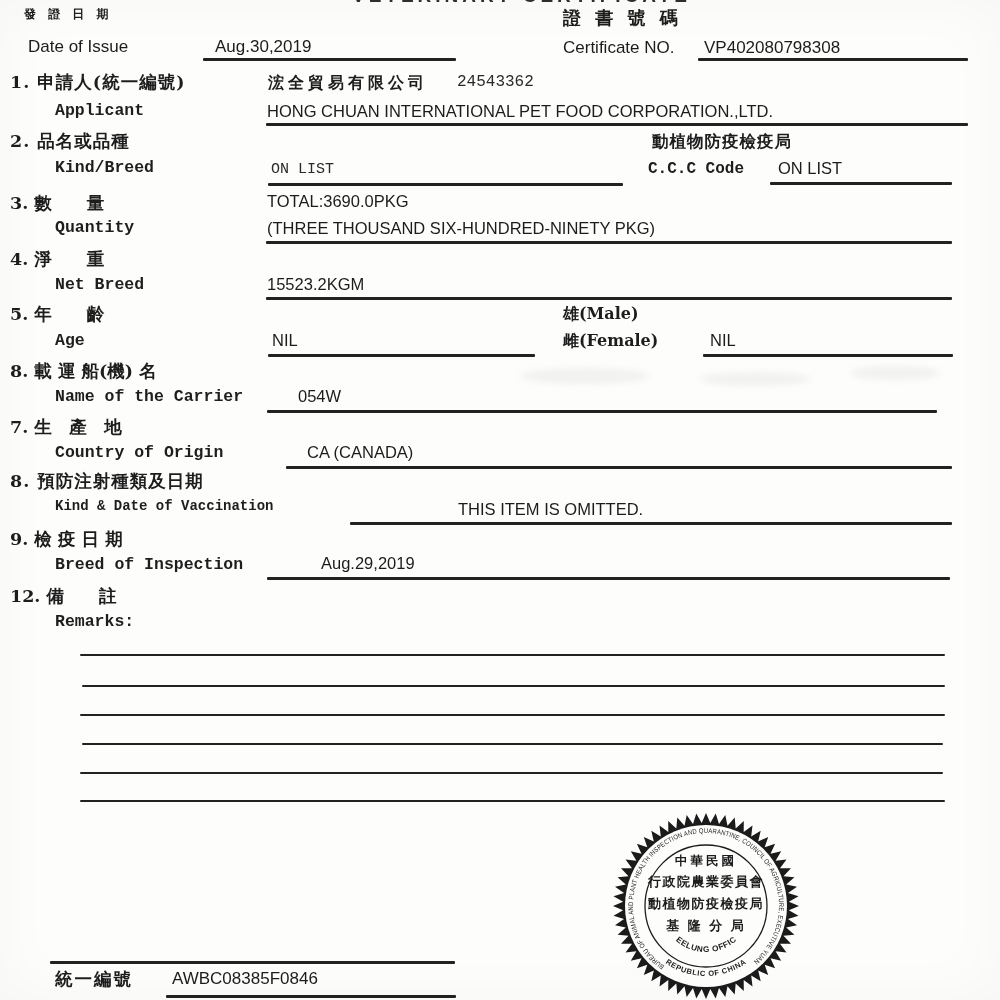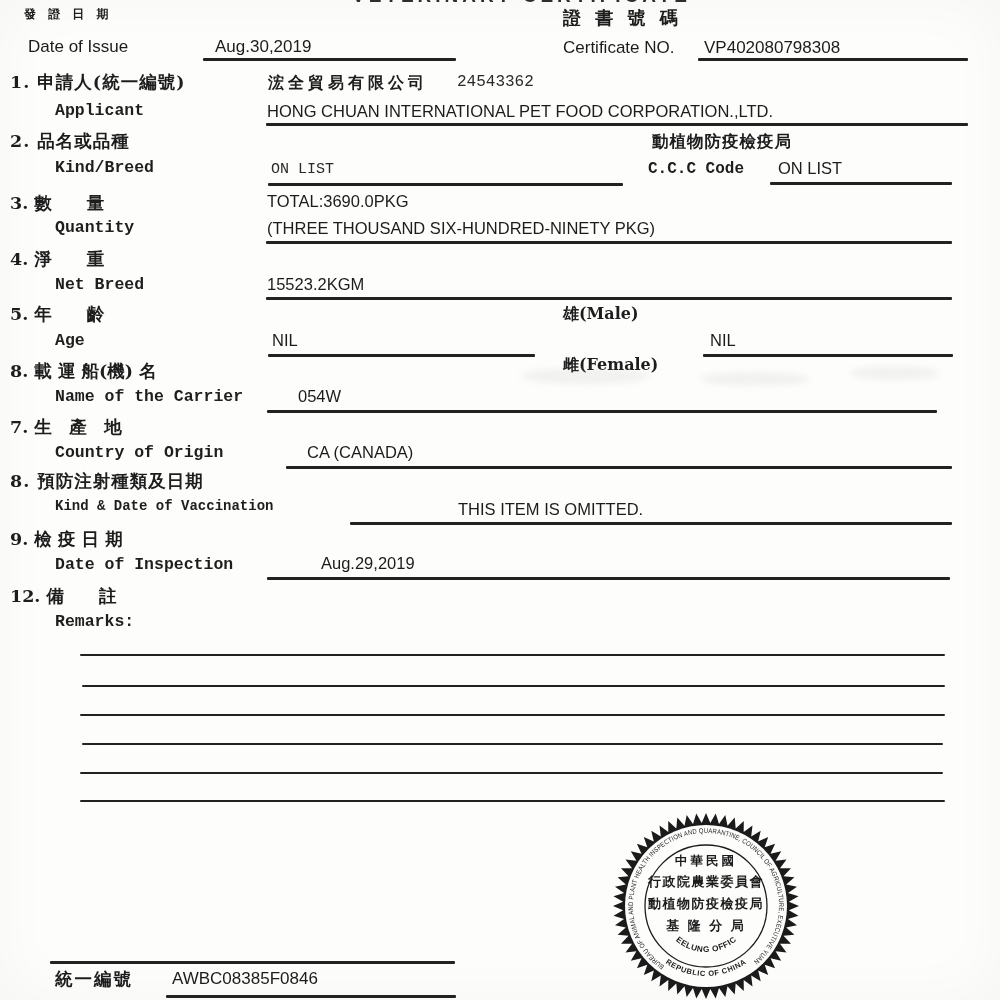--- a/index.html
+++ b/index.html
@@ -58,41 +58,41 @@
   <div class="pos zh" style="left:10px;top:247px;font-size:17.5px;">4. 淨　　重</div>
   <div class="pos mono" style="left:55px;top:275px;font-size:16.5px;">Net Breed</div>
   <div class="pos sans" style="left:267px;top:275px;font-size:16.5px;">15523.2KGM</div>
   <div class="ul" style="left:266px;top:297px;width:686px;height:3px;"></div>
 
   <div class="pos zh" style="left:10px;top:302px;font-size:17.5px;text-align:right;">5. 年　　齡</div>
   <div class="pos zh" style="left:563px;top:304px;font-size:16px;">雄(Male)</div>
   <div class="pos mono" style="left:55px;top:331px;font-size:16.5px;">Age</div>
   <div class="pos sans" style="left:272px;top:331px;font-size:16.5px;">NIL</div>
   <div class="ul" style="left:268px;top:354px;width:267px;height:2.5px;"></div>
-  <div class="pos zh" style="left:563px;top:331px;font-size:16px;margin-top:24px;">雌(Female)</div>
+  <div class="pos zh" style="left:563px;top:331px;font-size:16px;">雌(Female)</div>
   <div class="pos sans" style="left:710px;top:331px;font-size:16.5px;">NIL</div>
   <div class="ul" style="left:703px;top:354px;width:250px;height:2.5px;"></div>
 
   <div class="pos zh" style="left:10px;top:359px;font-size:17.5px;">8. 載 運 船(機) 名</div>
   <div class="pos mono" style="left:55px;top:387px;font-size:16.5px;">Name of the Carrier</div>
   <div class="pos sans" style="left:298px;top:387px;font-size:16.5px;">054W</div>
   <div class="ul" style="left:267px;top:410px;width:670px;height:3px;"></div>
 
   <div class="pos zh" style="left:10px;top:415px;font-size:17.5px;">7. 生　產　地</div>
   <div class="pos mono" style="left:55px;top:443px;font-size:16.5px;">Country of Origin</div>
   <div class="pos sans" style="left:307px;top:443px;font-size:16.5px;text-align:center;">CA (CANADA)</div>
   <div class="ul" style="left:286px;top:466px;width:666px;height:2.5px;"></div>
 
   <div class="pos zh" style="left:10px;top:469px;font-size:17.5px;letter-spacing:1px;">8. 預防注射種類及日期</div>
   <div class="pos mono" style="left:55px;top:498px;font-size:14px;">Kind &amp; Date of Vaccination</div>
   <div class="pos sans" style="left:458px;top:500px;font-size:16.5px;">THIS ITEM IS OMITTED.</div>
   <div class="ul" style="left:350px;top:522px;width:602px;height:2.5px;"></div>
 
   <div class="pos zh" style="left:10px;top:527px;font-size:17.5px;">9. 檢 疫 日 期</div>
-  <div class="pos mono" style="left:55px;top:555px;font-size:16.5px;">Date of Inspection</div>
+  <div class="pos mono" style="left:55px;top:555px;font-size:16.5px;">Breed of Inspection</div>
   <div class="pos sans" style="left:321px;top:554px;font-size:16.5px;">Aug.29,2019</div>
   <div class="ul" style="left:267px;top:577px;width:683px;height:2.5px;"></div>
 
   <div class="pos zh" style="left:10px;top:584px;font-size:17.5px;">12. 備　　註</div>
   <div class="pos mono" style="left:55px;top:612px;font-size:16.5px;">Remarks:</div>
 
   <div class="ul" style="left:80px;top:654px;width:865px;height:2px;"></div>
   <div class="ul" style="left:82px;top:685px;width:863px;height:2px;"></div>
   <div class="ul" style="left:80px;top:714px;width:865px;height:2px;"></div>
   <div class="ul" style="left:82px;top:743px;width:861px;height:2px;"></div>

